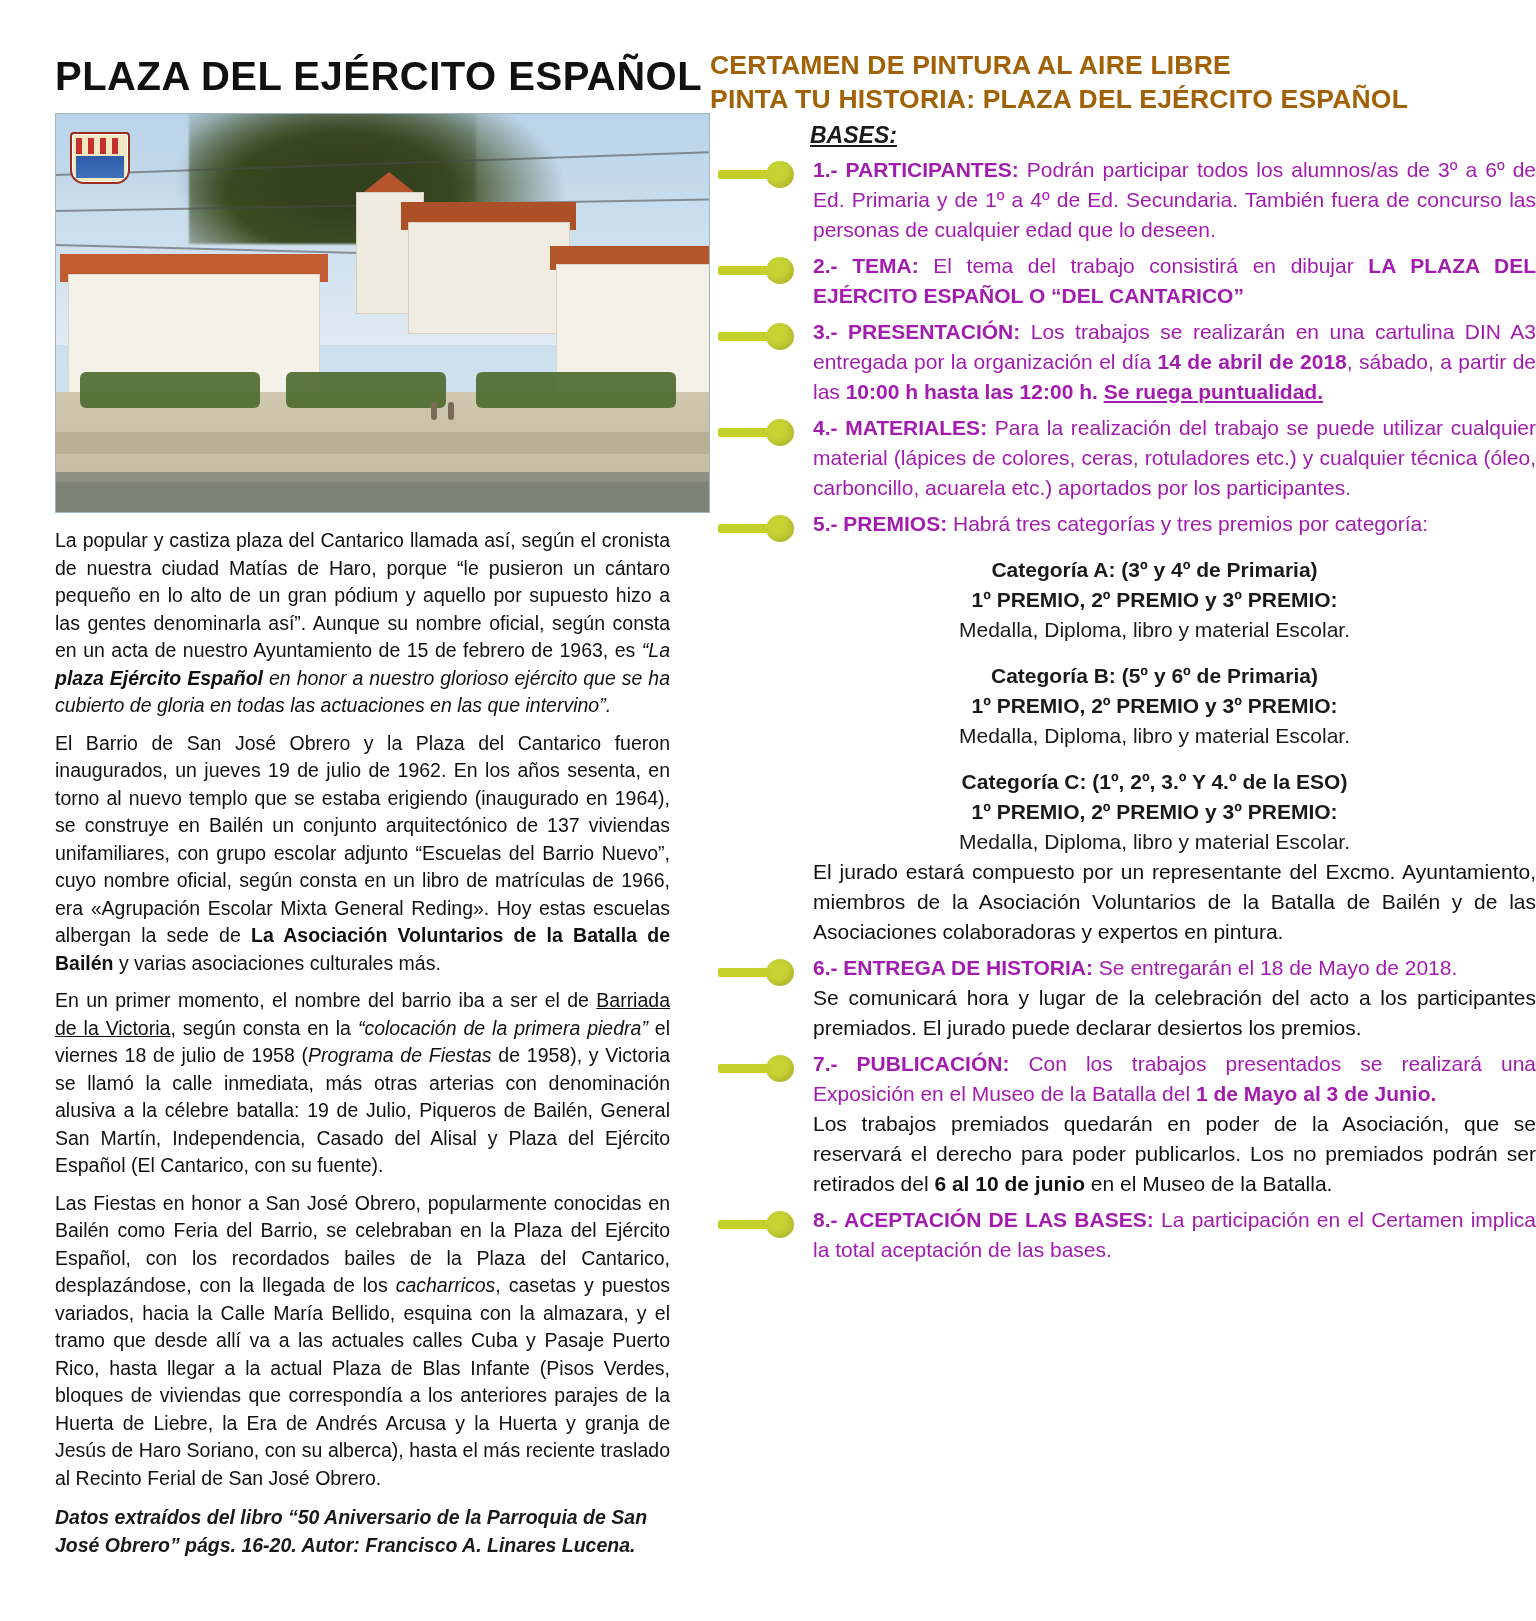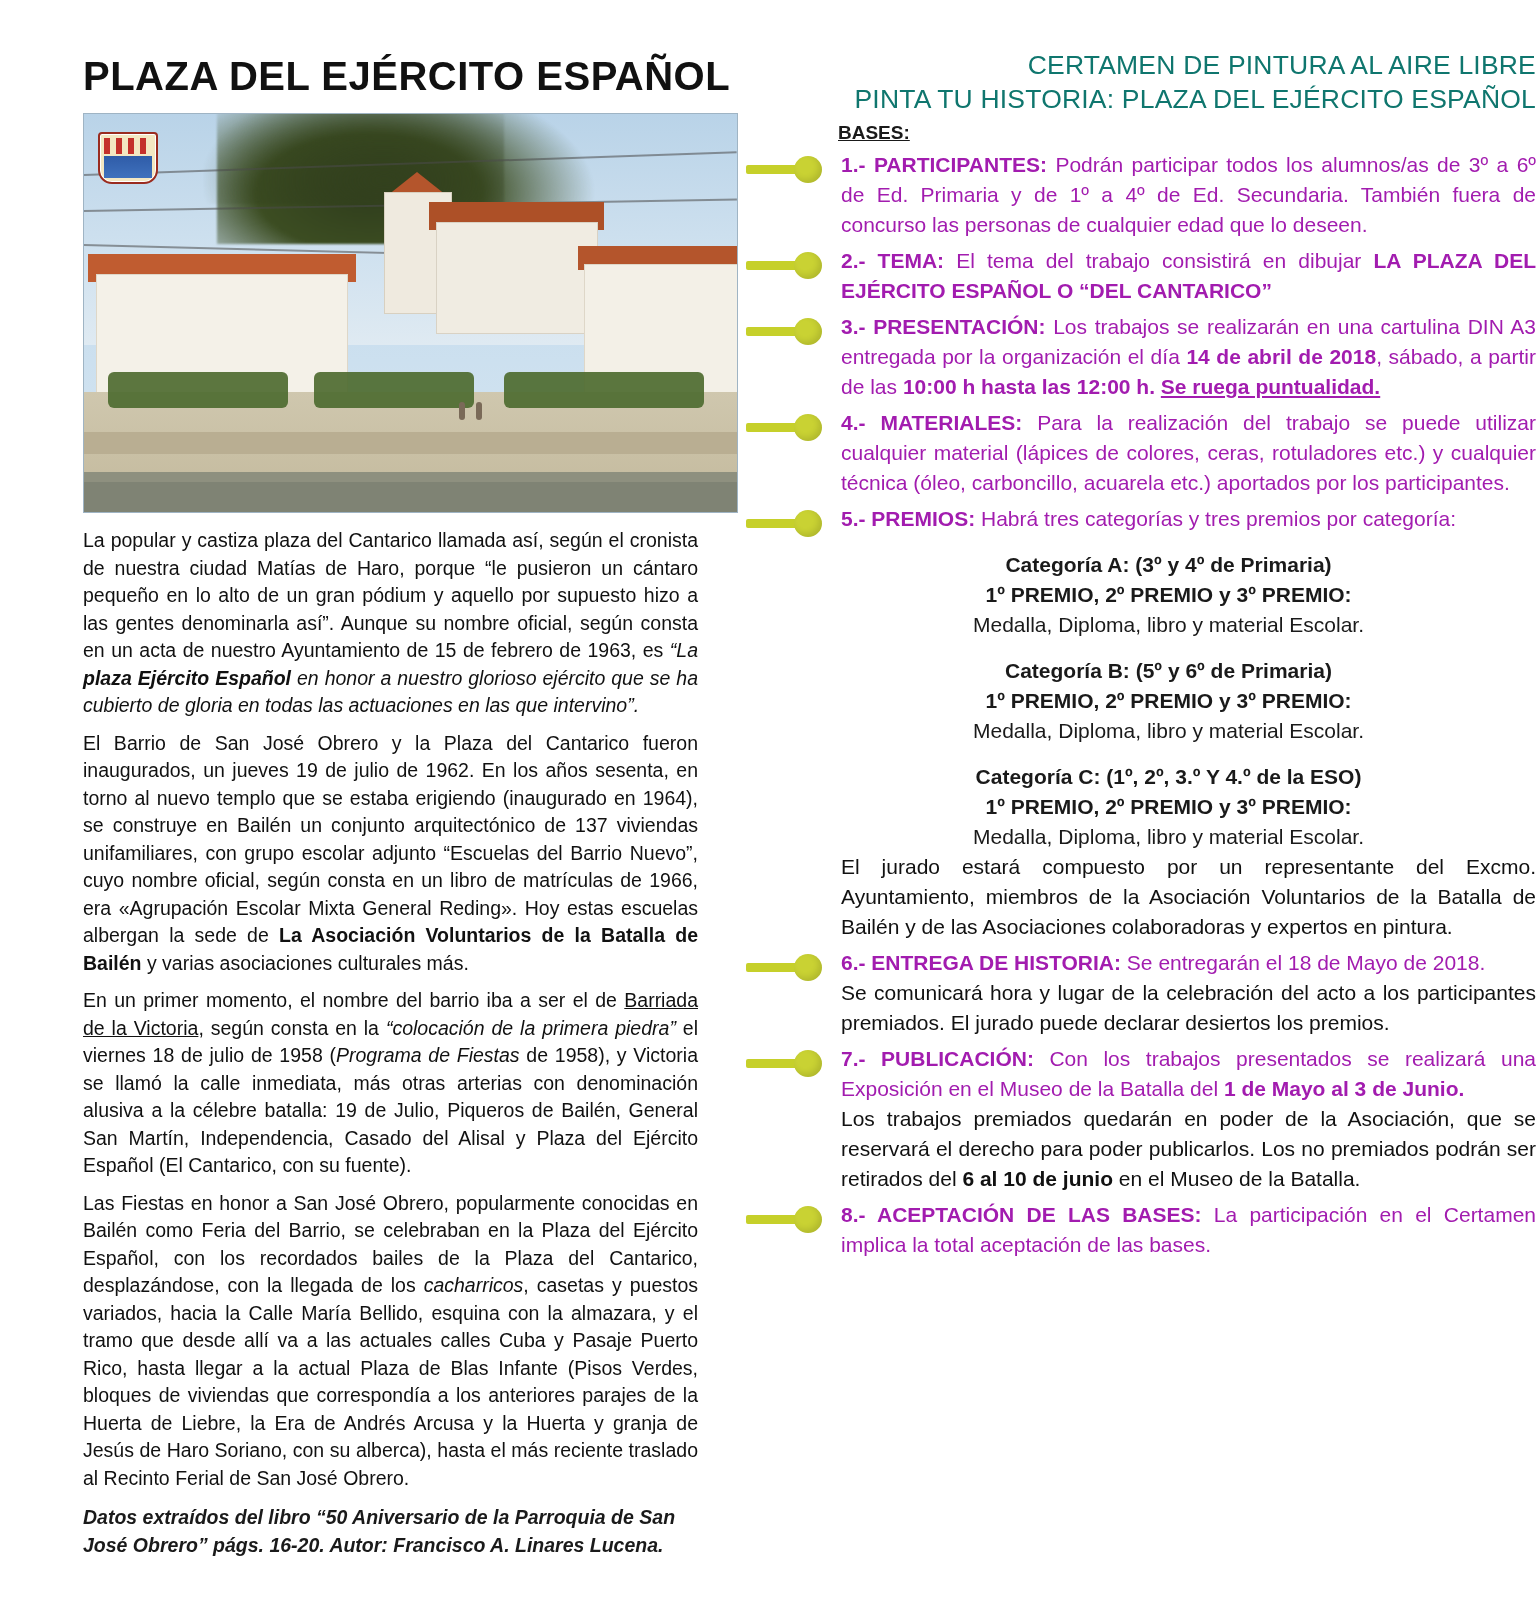--- a/index.html
+++ b/index.html
@@ -22,21 +22,20 @@
     display: flex;
     box-sizing: border-box;
     padding: 40px 0 0 0;
   }
 
   
   .col-left {
     width: 700px;
     box-sizing: border-box;
     padding: 0 30px 11px 55px;
-    margin-left: 28px;
   }
   .left-title {
     font-family: "Liberation Sans", sans-serif;
     font-size: 40px;
     font-weight: bold;
     letter-spacing: 0.5px;
     color: #111;
     text-align: center;
     margin: 14px 0 14px 0;
     white-space: nowrap;
@@ -210,35 +209,36 @@
 
   
   .col-right {
     width: 836px;
     box-sizing: border-box;
     padding: 0 0 0 10px;
     position: relative;
     overflow: hidden;
   }
   .right-title {
-    text-align: right;
+    text-align: left;
     font-size: 26.5px;
-    font-weight: normal;
+    font-weight: bold;
     line-height: 34px;
     letter-spacing: .2px;
-    color: #0f766e;
+    color: #a16207;
     margin: 8px 0 2px 0;
     white-space: nowrap;
   }
   .right-title .l2 { display: block; }
   .bases-label {
-    font-size: 19px;
+    font-size: 23px;
     font-weight: bold;
     text-decoration: underline;
     margin: 6px 0 2px 100px;
+    font-style: italic;
   }
 
   .rule-list { position: relative; }
   .rule {
     position: relative;
     padding-left: 103px;
     margin-top: 6px;
   }
   .rule .bullet {
     position: absolute;

